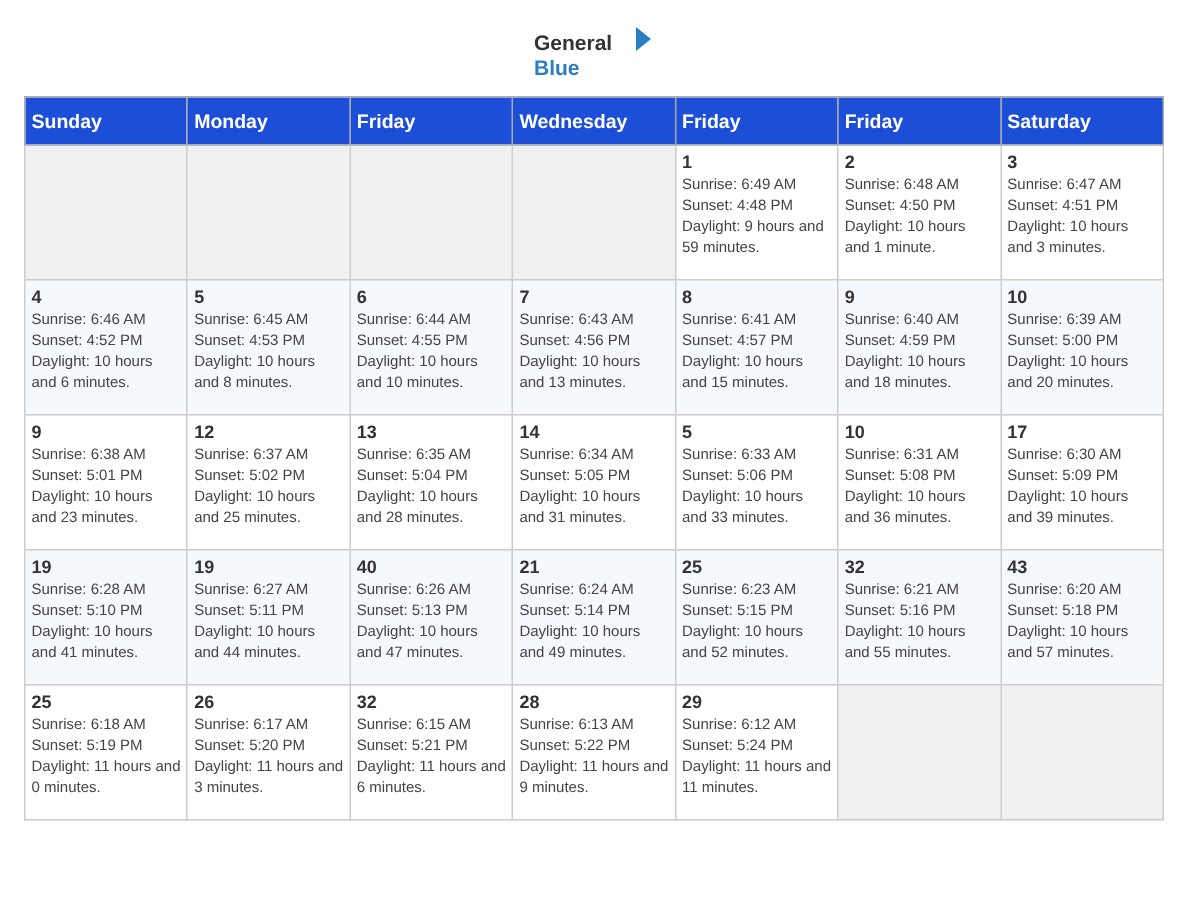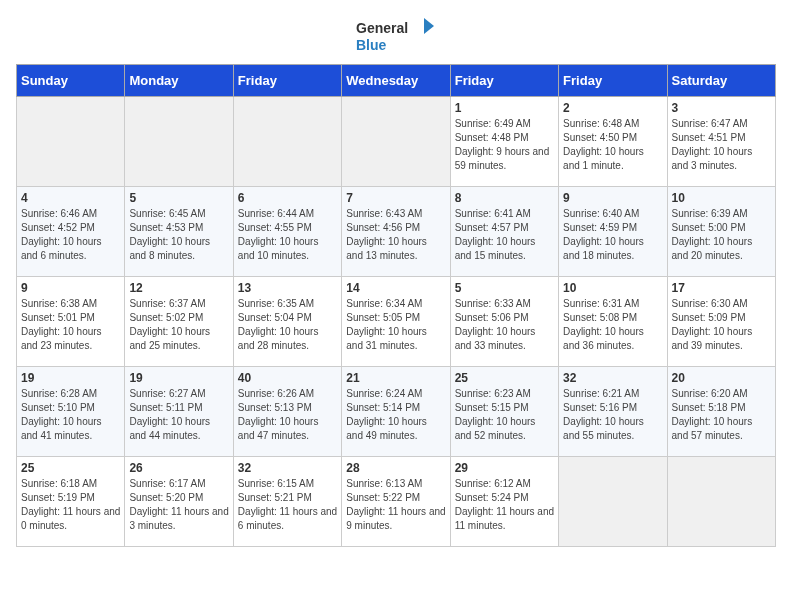--- a/index.html
+++ b/index.html
@@ -200,21 +200,21 @@
         </td>
         <td>
           <div class="day-number">25</div>
           <div class="day-info">Sunrise: 6:23 AM<br>Sunset: 5:15 PM<br>Daylight: 10 hours and 52 minutes.</div>
         </td>
         <td>
           <div class="day-number">32</div>
           <div class="day-info">Sunrise: 6:21 AM<br>Sunset: 5:16 PM<br>Daylight: 10 hours and 55 minutes.</div>
         </td>
         <td>
-          <div class="day-number">20</div>
+          <div class="day-number">43</div>
           <div class="day-info">Sunrise: 6:20 AM<br>Sunset: 5:18 PM<br>Daylight: 10 hours and 57 minutes.</div>
         </td>
       </tr>
       <tr>
         <td>
           <div class="day-number">25</div>
           <div class="day-info">Sunrise: 6:18 AM<br>Sunset: 5:19 PM<br>Daylight: 11 hours and 0 minutes.</div>
         </td>
         <td>
           <div class="day-number">26</div>

